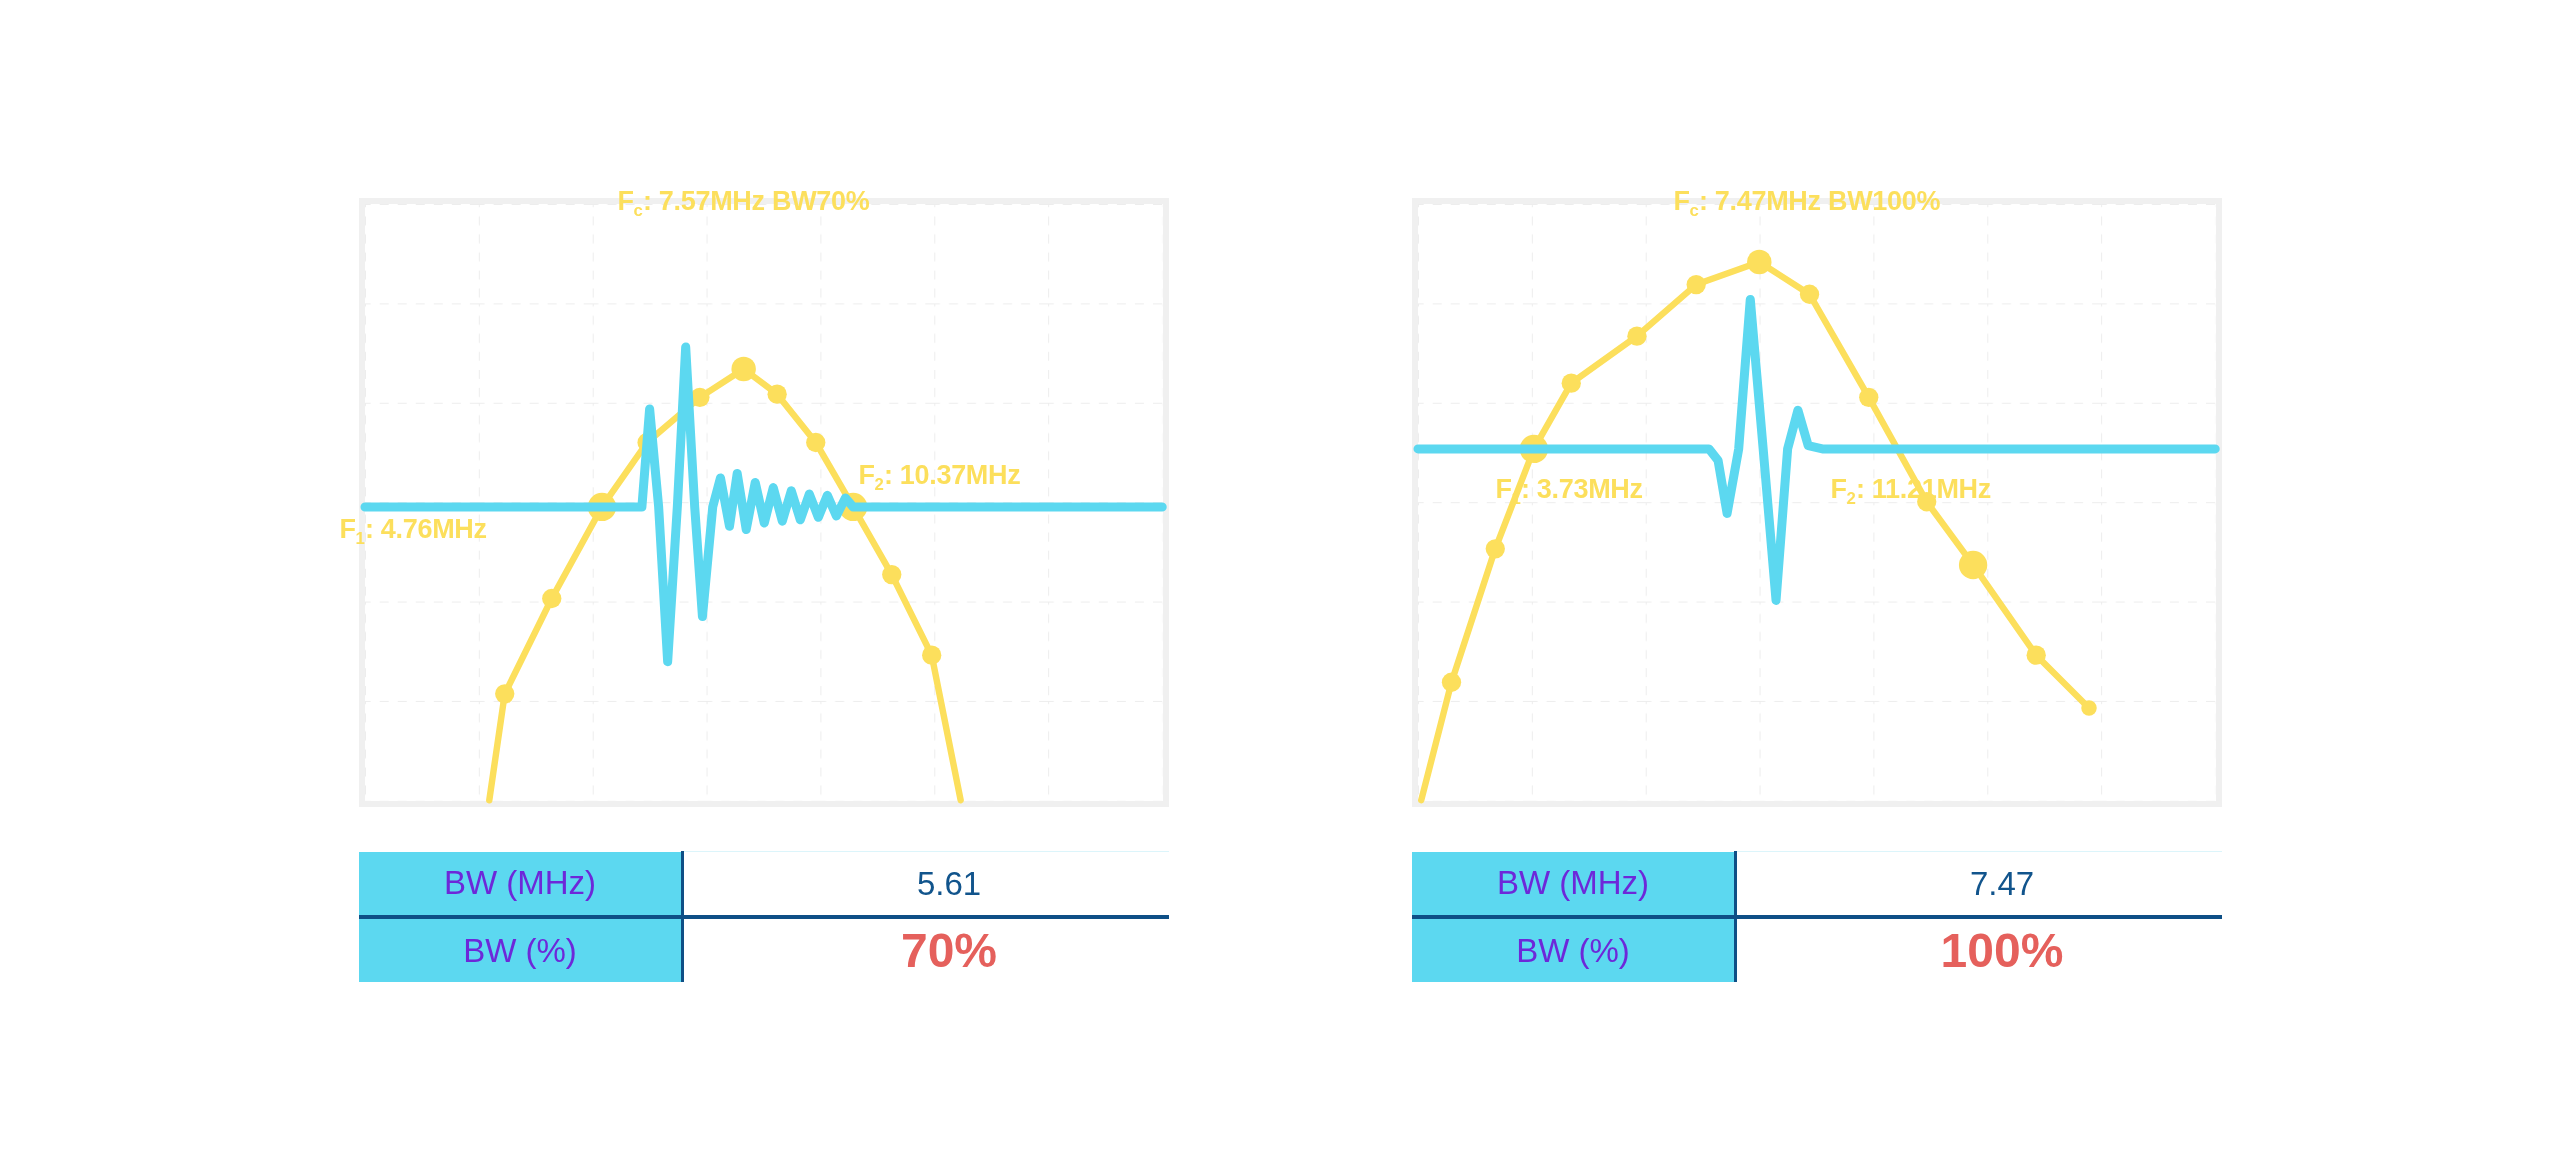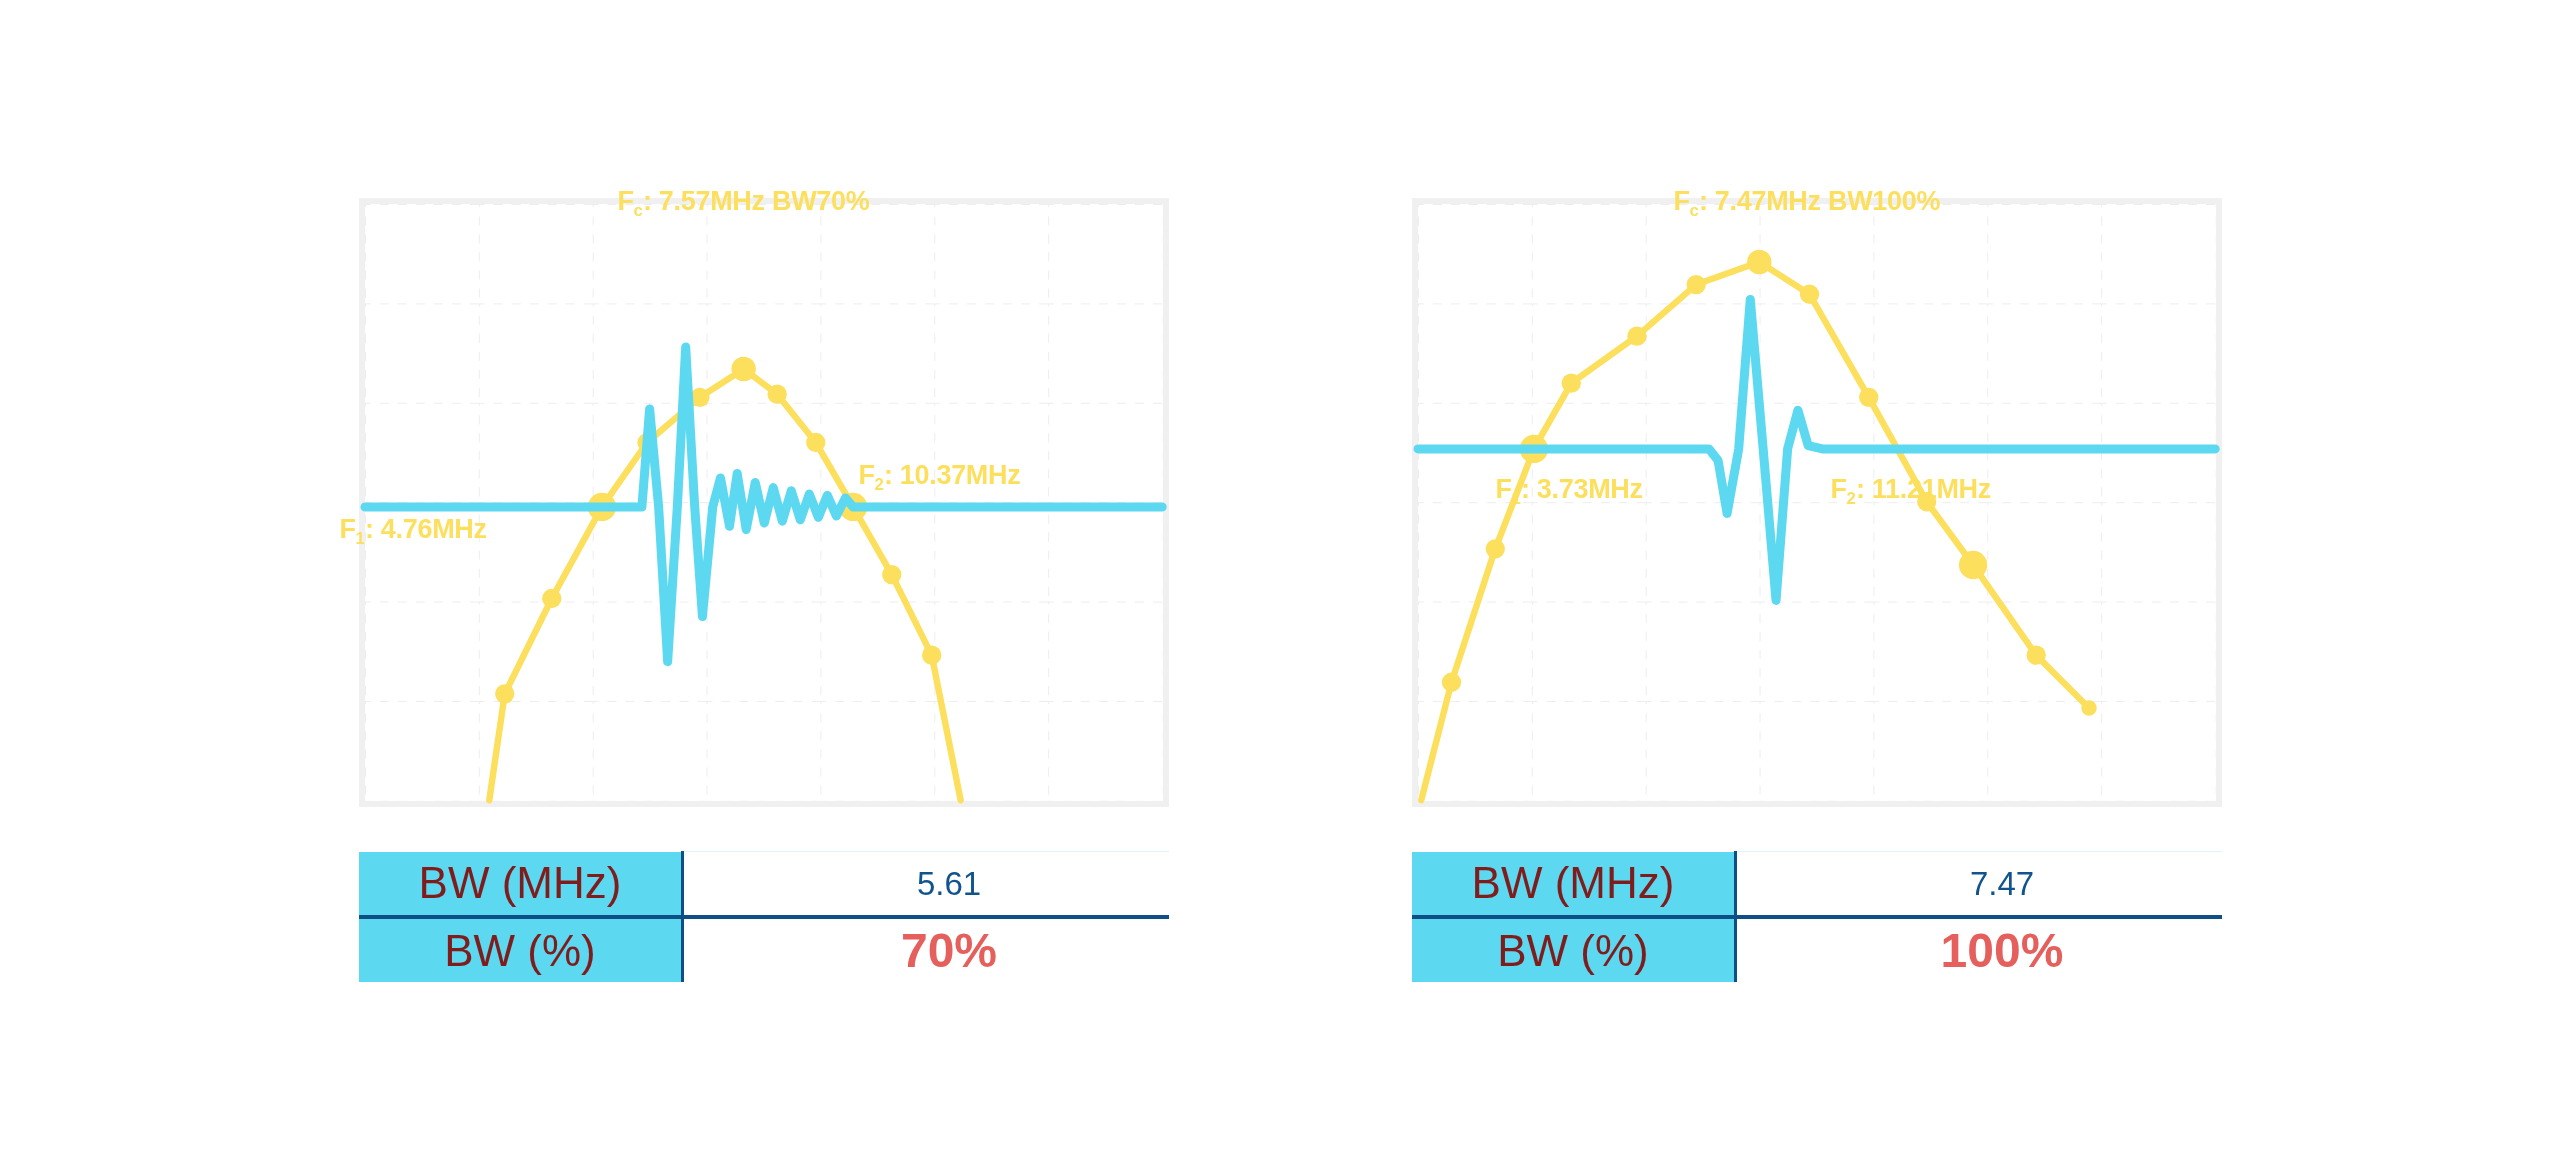--- a/index.html
+++ b/index.html
@@ -86,22 +86,22 @@
   }
   .bw-table td {
     height: 63px;
     padding: 0;
     vertical-align: middle;
     text-align: center;
   }
   .bw-table td.th-cell {
     width: 322px;
     background: #5CD8F0;
-    color: #7f1d1d;
-    font-size: 44px;
+    color: #6d28d9;
+    font-size: 33px;
     font-weight: normal;
     border-right: 3.9px solid #0E4F86;
   }
   .bw-table td.val-cell {
     background: #ffffff;
     color: #11548C;
     font-size: 33px;
     padding-left: 45px;
   }
   .bw-table tr.row-mhz td.val-cell {

